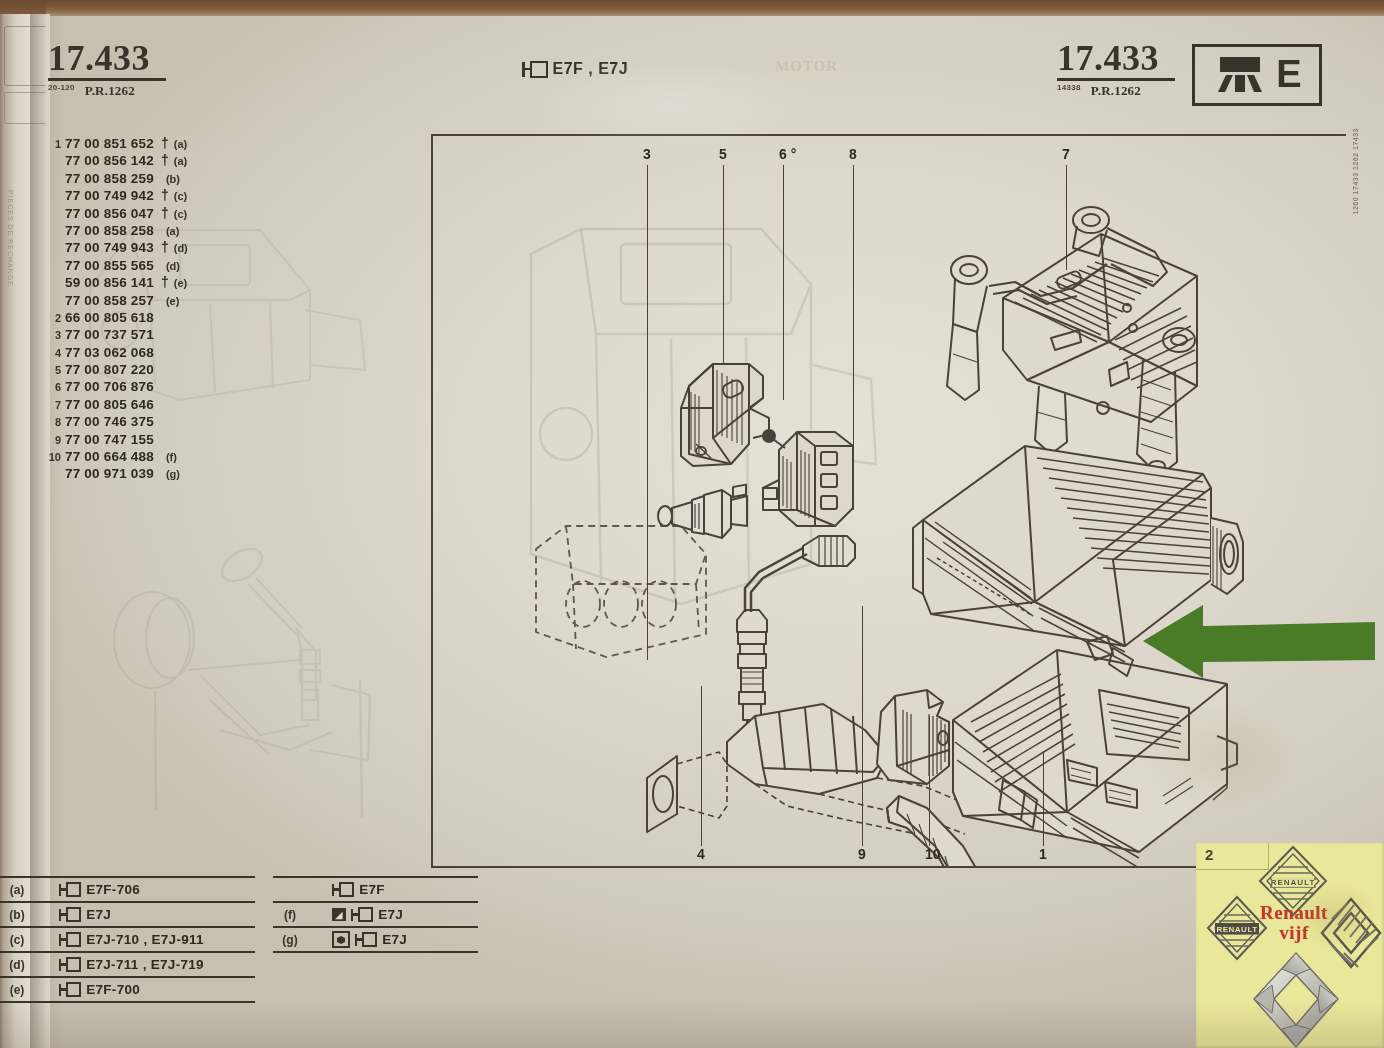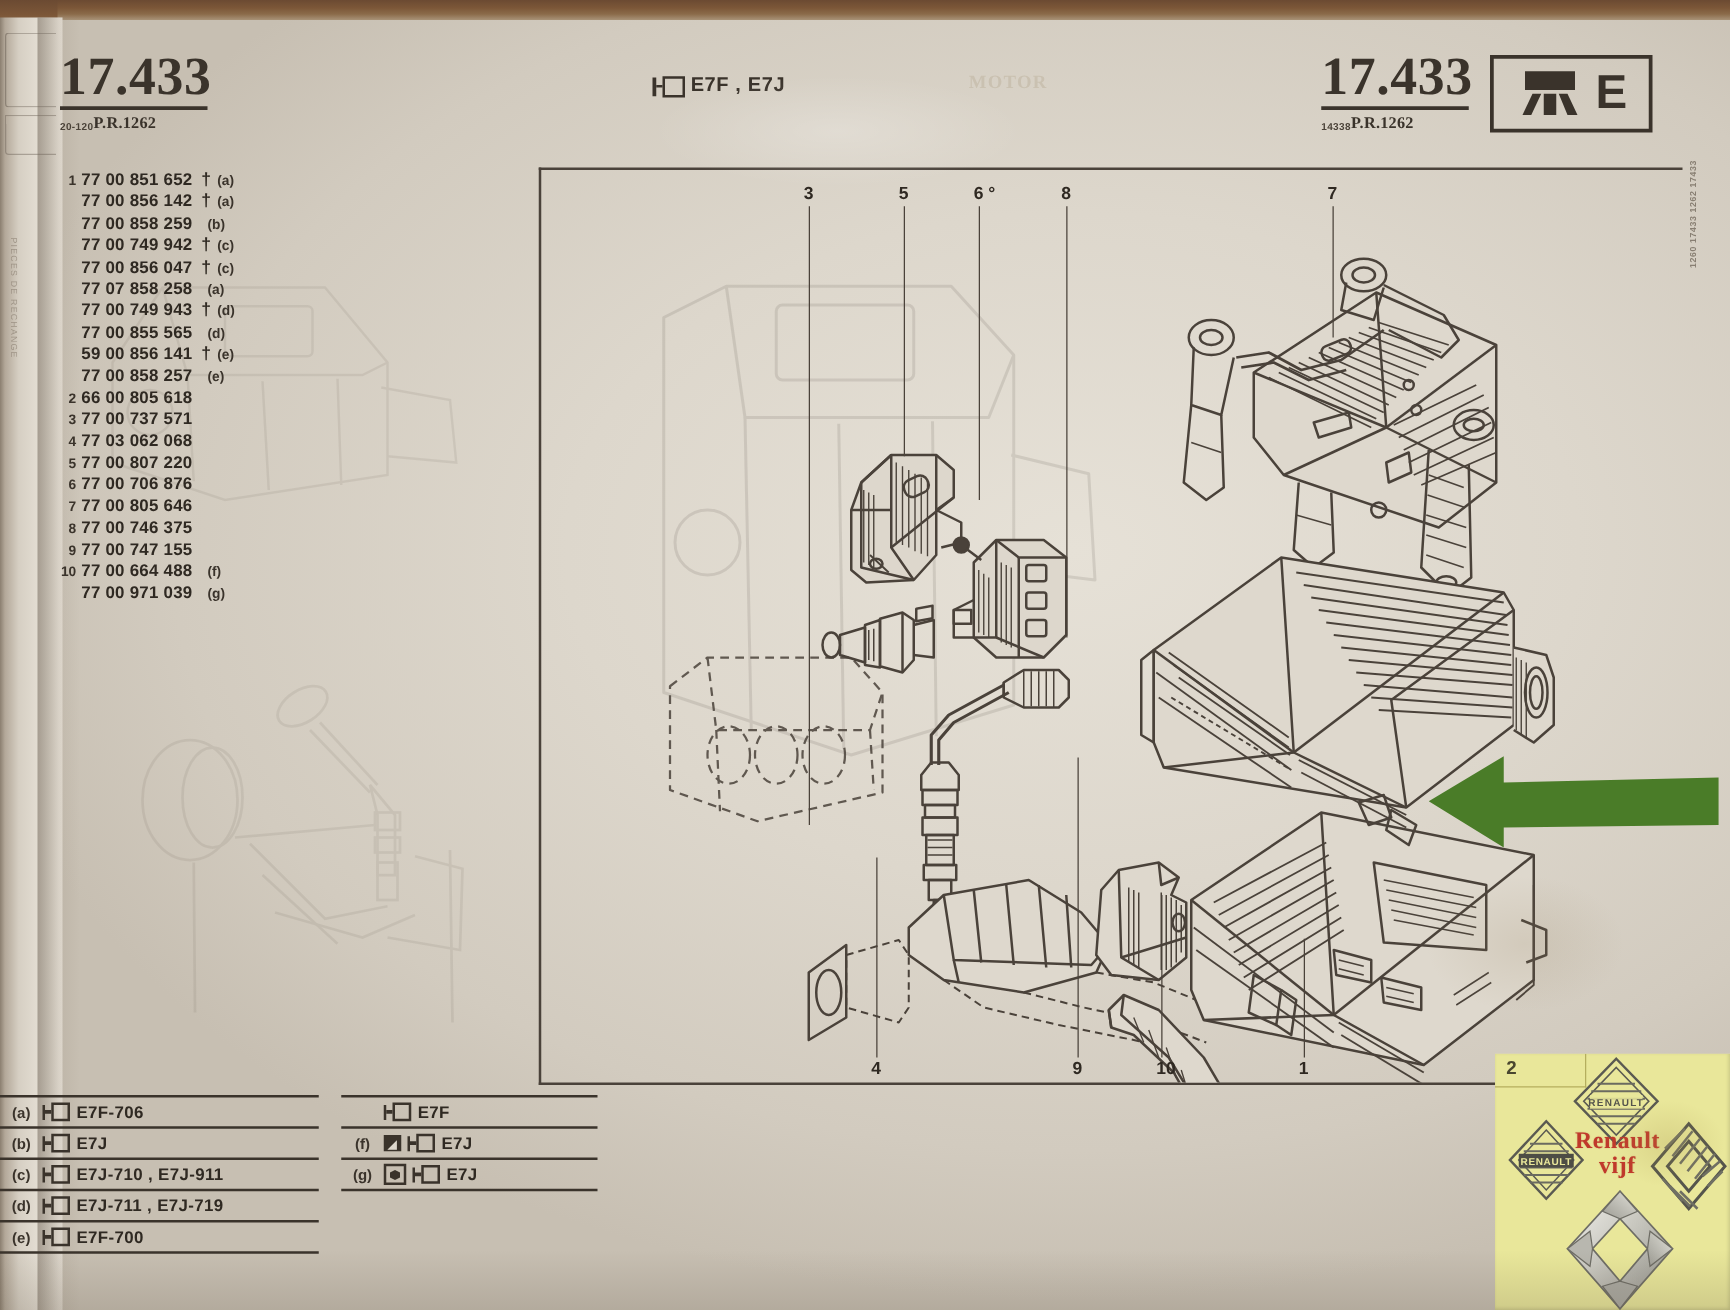--- a/index.html
+++ b/index.html
@@ -53,26 +53,26 @@
 
   
   .hdr-left{
     position:absolute;left:48px;top:40px;width:130px;
   }
   .hdr-right{
     position:absolute;left:1057px;top:40px;width:135px;
   }
   .num-big{
     font-family:"Liberation Serif", serif;
-    font-weight:bold;font-size:43px;letter-spacing:.5px;color:#3a332b;
+    font-weight:bold;font-size:36px;letter-spacing:.5px;color:#3a332b;
     line-height:1;
   }
   .num-rule{border-bottom:3px solid #3a332b;margin-top:2px;width:118px;}
   .num-sub{
-    display:flex;align-items:flex-end;gap:0;margin-top:2px;
+    display:flex;gap:10px;margin-top:2px;
   }
   .num-sub .tiny{font-size:8px;font-weight:bold;color:#4a4238;letter-spacing:.3px;}
   .num-sub .pr{font-family:"Liberation Serif",serif;font-size:13px;font-weight:bold;color:#3a332b;letter-spacing:.2px;}
 
   .hdr-center{
     position:absolute;left:522px;top:60px;
     display:flex;align-items:center;gap:5px;
     font-family:"Liberation Sans",sans-serif;
     font-size:16px;font-weight:bold;color:#3a332b;letter-spacing:.5px;
   }
@@ -145,21 +145,21 @@
   .ftab.right{width:205px;}
   .frow{
     display:flex;align-items:center;height:23px;
     border-bottom:2px solid #3a332b;
   }
   .frow .key{
     width:34px;text-align:center;font-size:12px;font-weight:bold;color:#3a332b;
   }
   .frow .val{
     display:flex;align-items:center;gap:5px;
-    font-size:13.5px;font-weight:bold;color:#2f2922;letter-spacing:.3px;
+    font-size:13.5px;font-weight:bold;color:#2f2922;letter-spacing:.3px;margin-left:25px;
   }
   .topline{border-top:2px solid #3a332b;}
 
   .fuel-ic{
     width:14px;height:13px;background:#3a332b;display:inline-flex;
     align-items:center;justify-content:center;color:#ded8cd;font-size:9px;font-weight:bold;
   }
   .cat-ic{
     width:14px;height:13px;border:2px solid #3a332b;display:inline-flex;
     align-items:center;justify-content:center;
@@ -314,21 +314,21 @@
         <span class="psuf">(c)</span>
       </div>
       <div class="prow">
         <span class="pidx"></span>
         <span class="pnum">77 00 856 047</span>
         <span class="pdag">†</span>
         <span class="psuf">(c)</span>
       </div>
       <div class="prow">
         <span class="pidx"></span>
-        <span class="pnum">77 07 858 258</span>
+        <span class="pnum">77 00 858 258</span>
         <span class="pdag"></span>
         <span class="psuf">(a)</span>
       </div>
       <div class="prow">
         <span class="pidx"></span>
         <span class="pnum">77 00 749 943</span>
         <span class="pdag">†</span>
         <span class="psuf">(d)</span>
       </div>
       <div class="prow">

